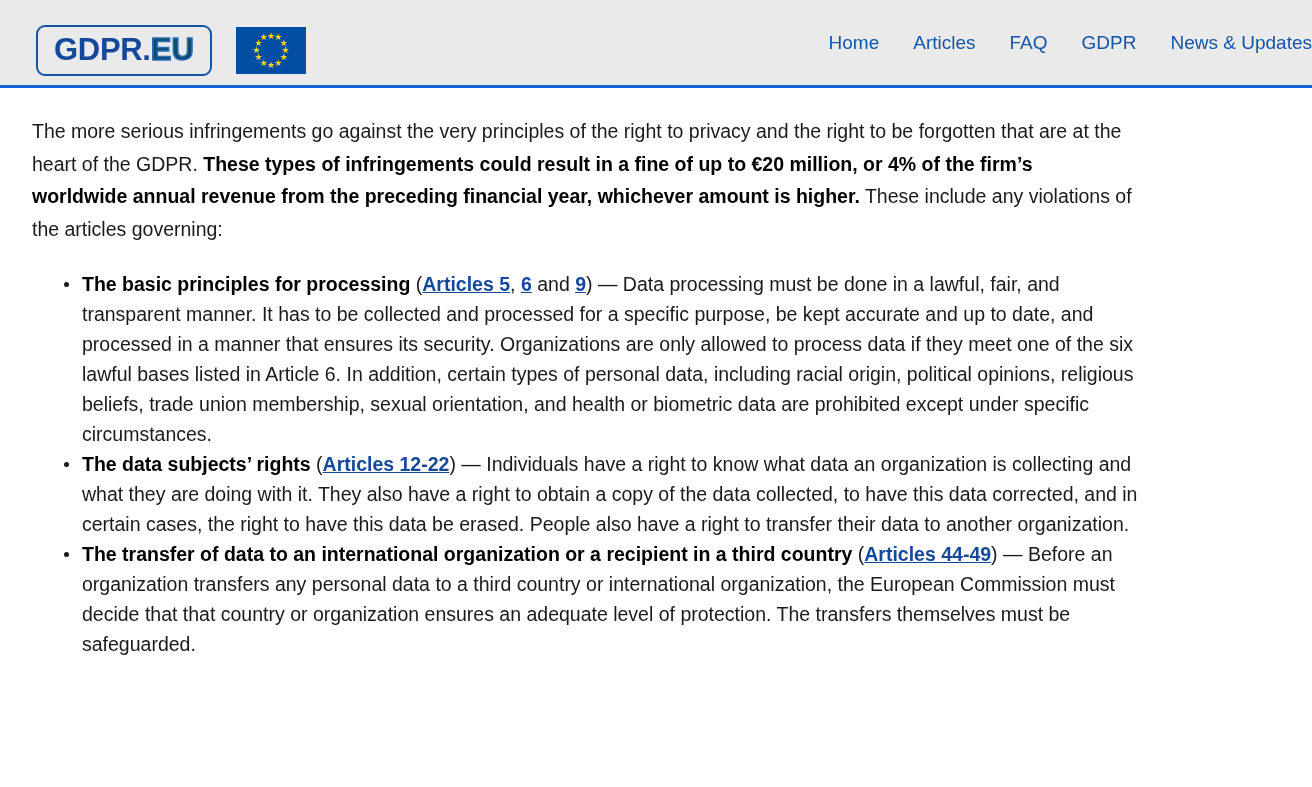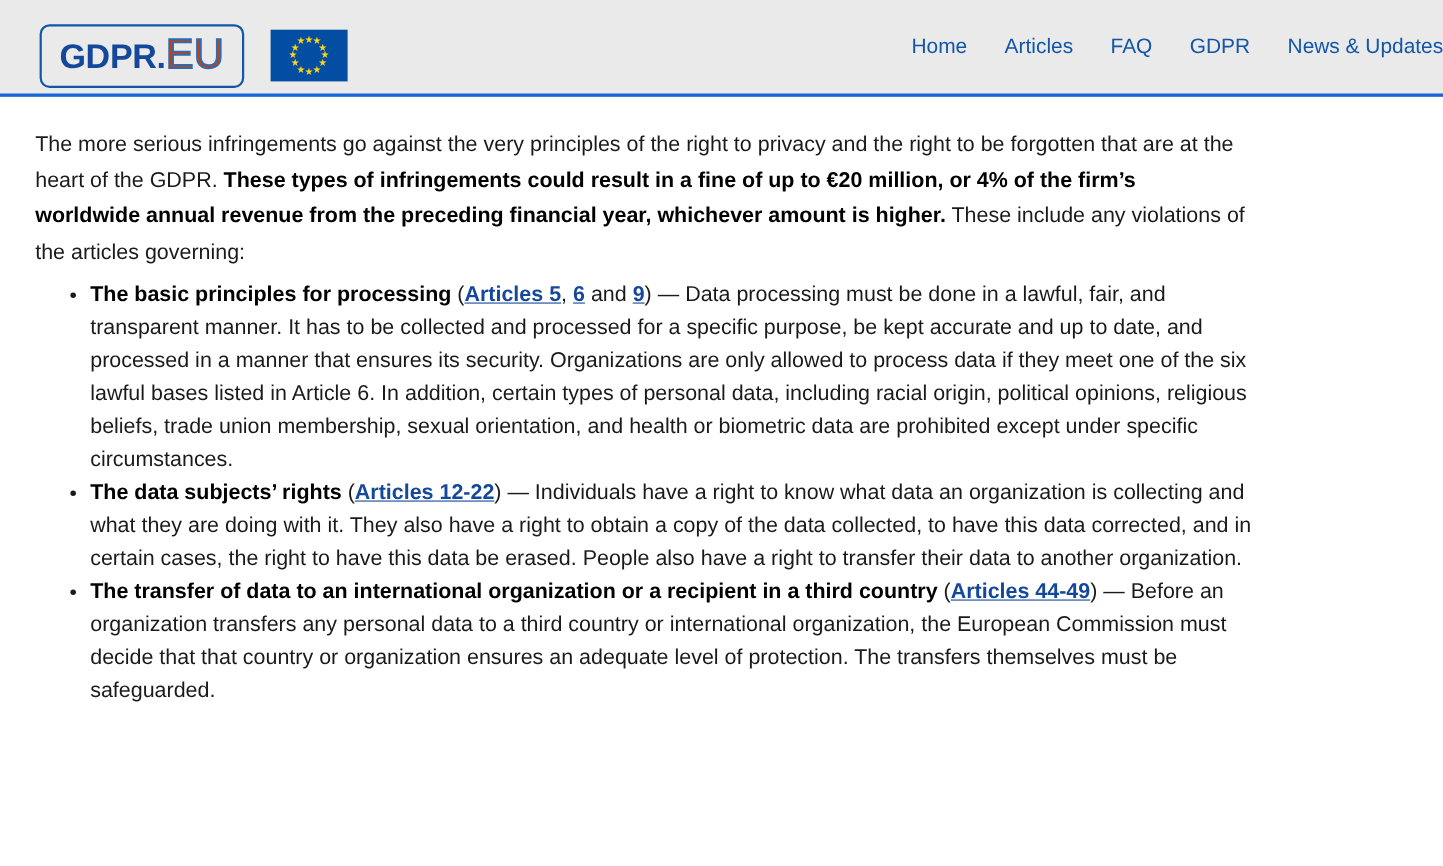--- a/index.html
+++ b/index.html
@@ -42,23 +42,23 @@
     align-items: baseline;
     text-decoration: none;
   }
   #logo-box .logo-gdpr {
     font-size: 31px;
     font-weight: bold;
     color: #14489b;
     letter-spacing: -0.3px;
   }
   #logo-box .logo-eu {
-    font-size: 38px;
-    font-weight: normal;
-    color: #c2410c;
+    font-size: 31px;
+    font-weight: bold;
+    color: #0c4a6e;
     -webkit-text-stroke: 1.6px #2b6cb8;
     letter-spacing: 0.2px;
   }
 
   
   #eu-flag {
     width: 70px;
     height: 47px;
     background: #034da2;
     position: relative;
@@ -98,21 +98,21 @@
     margin: 0;
     padding-top: 27px;
     width: 1100px;
     font-size: 19.5px;
     line-height: 32.5px;
     color: #1a1a1a;
   }
   #lead-paragraph .bold { font-weight: bold; color: #000; }
 
   #violations-list {
-    margin: 8px 0 0 0;
+    margin: 24px 0 0 0;
     padding: 0 0 0 32px;
     width: 1110px;
     list-style: none;
   }
   #violations-list > li {
     position: relative;
     font-size: 19.5px;
     line-height: 30px;
     color: #1a1a1a;
     padding-left: 18px;

